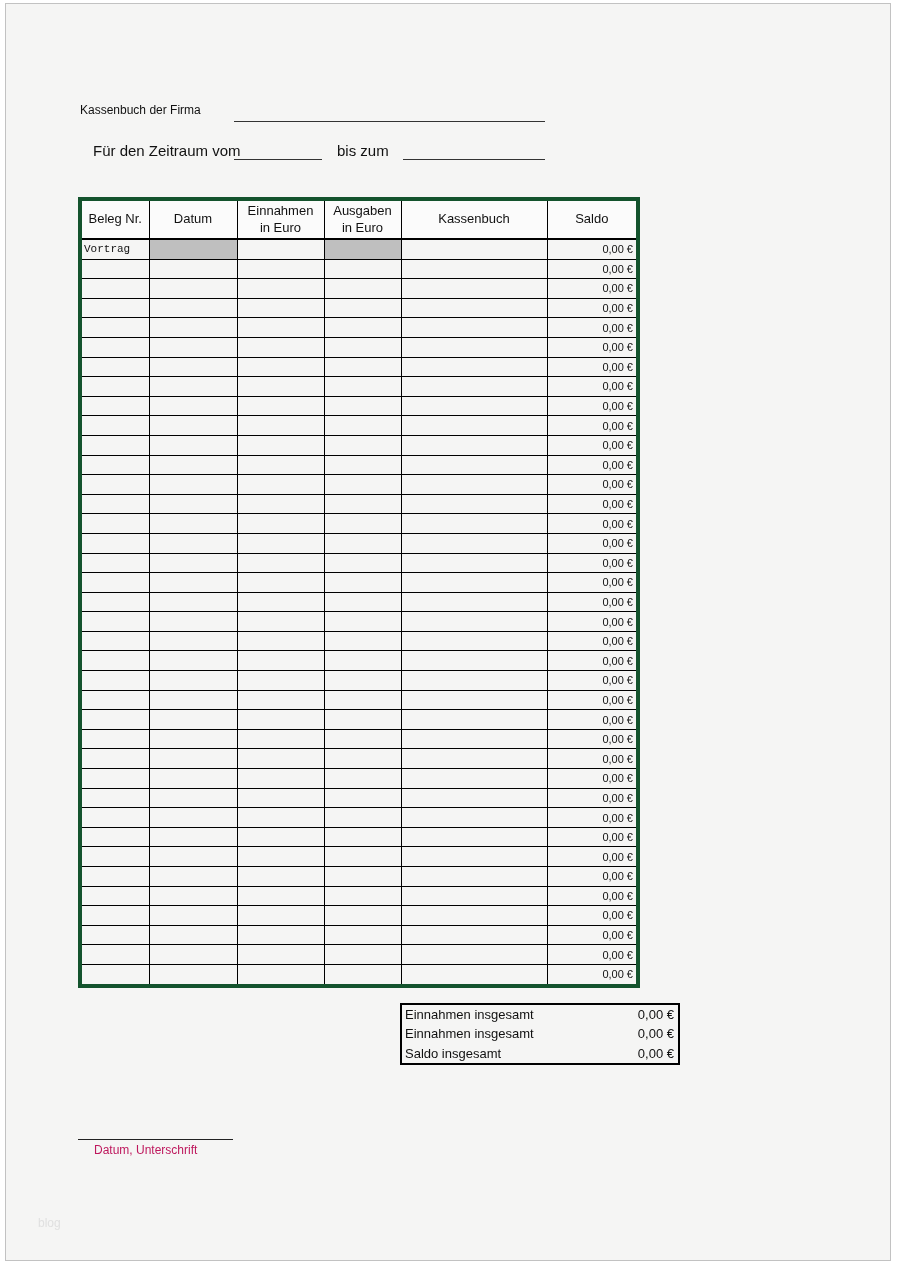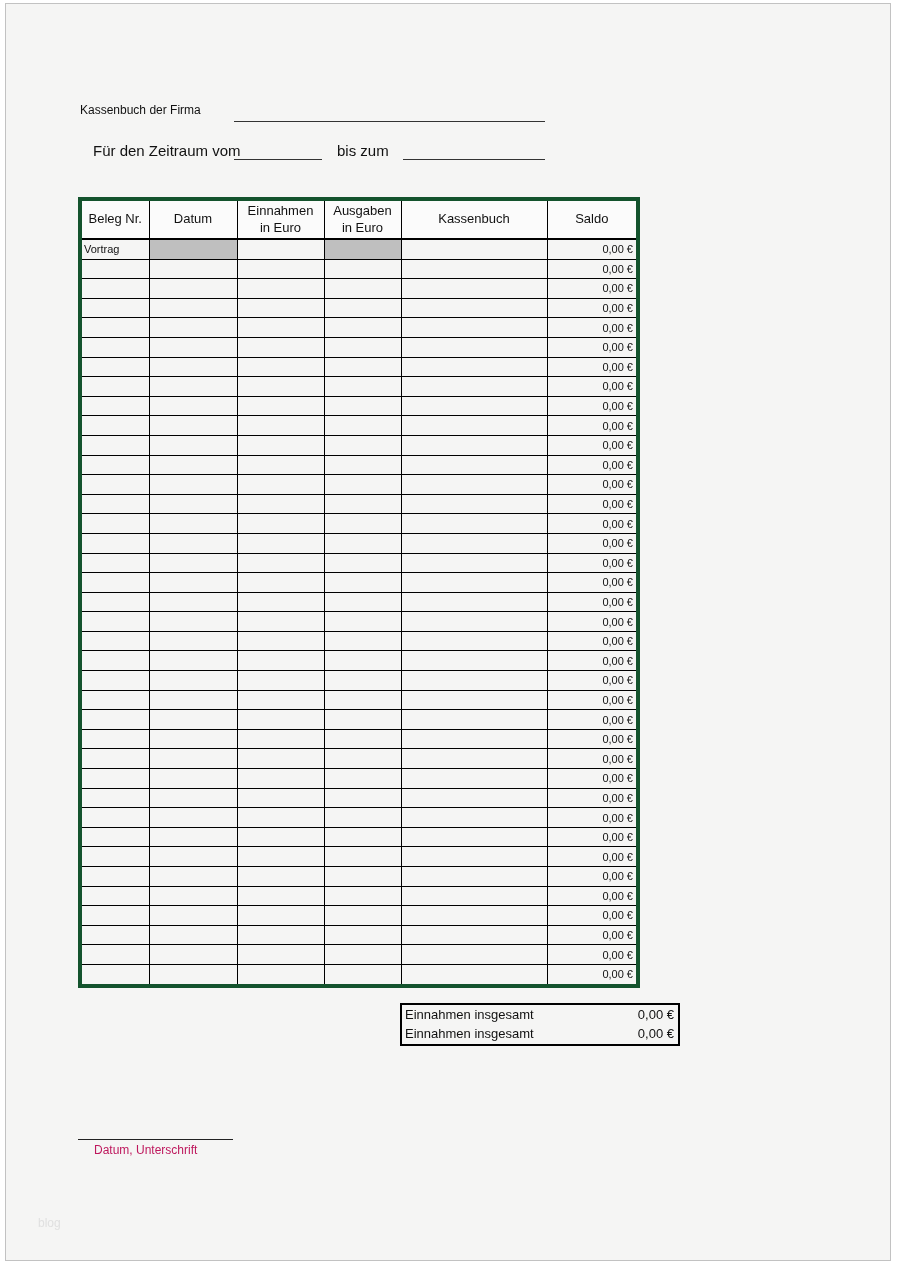--- a/index.html
+++ b/index.html
@@ -32,21 +32,21 @@
     border:1px solid #000;border-bottom:2px solid #000;
     font-size:13px;font-weight:normal;text-align:center;vertical-align:middle;
     white-space:pre-line;line-height:1.25;height:37px;padding:0 2px;
     background:#fbfbfb;
   }
   .main-table td{
     border:1px solid #000;padding:0;font-size:11px;height:18.6px;
     overflow:hidden;white-space:nowrap;
   }
   .main-table td.col-saldo{text-align:right;padding-right:3px;}
-  .main-table td.col-beleg{text-align:left;padding-left:2px;}
+  .main-table td.col-beleg{text-align:left;padding-left:2px;font-family:Liberation Mono, monospace;}
   
   .summary-table{
     position:absolute;left:400px;top:1003px;width:280px;
     border-collapse:collapse;table-layout:fixed;border:2px solid #000;
   }
   .summary-table td{font-size:13px;height:19.3px;padding:0;white-space:nowrap;overflow:hidden;}
   .summary-table td.s-label{text-align:left;padding-left:3px;}
   .summary-table td.s-value{text-align:right;padding-right:4px;width:70px;}
   
   .sig-line{position:absolute;left:78px;top:1139px;width:155px;height:0;border-top:1px solid #222;}
@@ -400,20 +400,24 @@
   <table class="summary-table">
     <tbody>
         <tr>
           <td class="s-label">Einnahmen insgesamt</td>
           <td class="s-value">0,00 €</td>
         </tr>
         <tr>
           <td class="s-label">Einnahmen insgesamt</td>
           <td class="s-value">0,00 €</td>
         </tr>
+        <tr>
+          <td class="s-label">Saldo insgesamt</td>
+          <td class="s-value">0,00 €</td>
+        </tr>
       </tbody>
   </table>
 
   <div class="sig-line"></div>
   <div class="sig-label">Datum, Unterschrift</div>
 
   <div class="watermark">blog</div>
 </div>
 
 </body></html>

